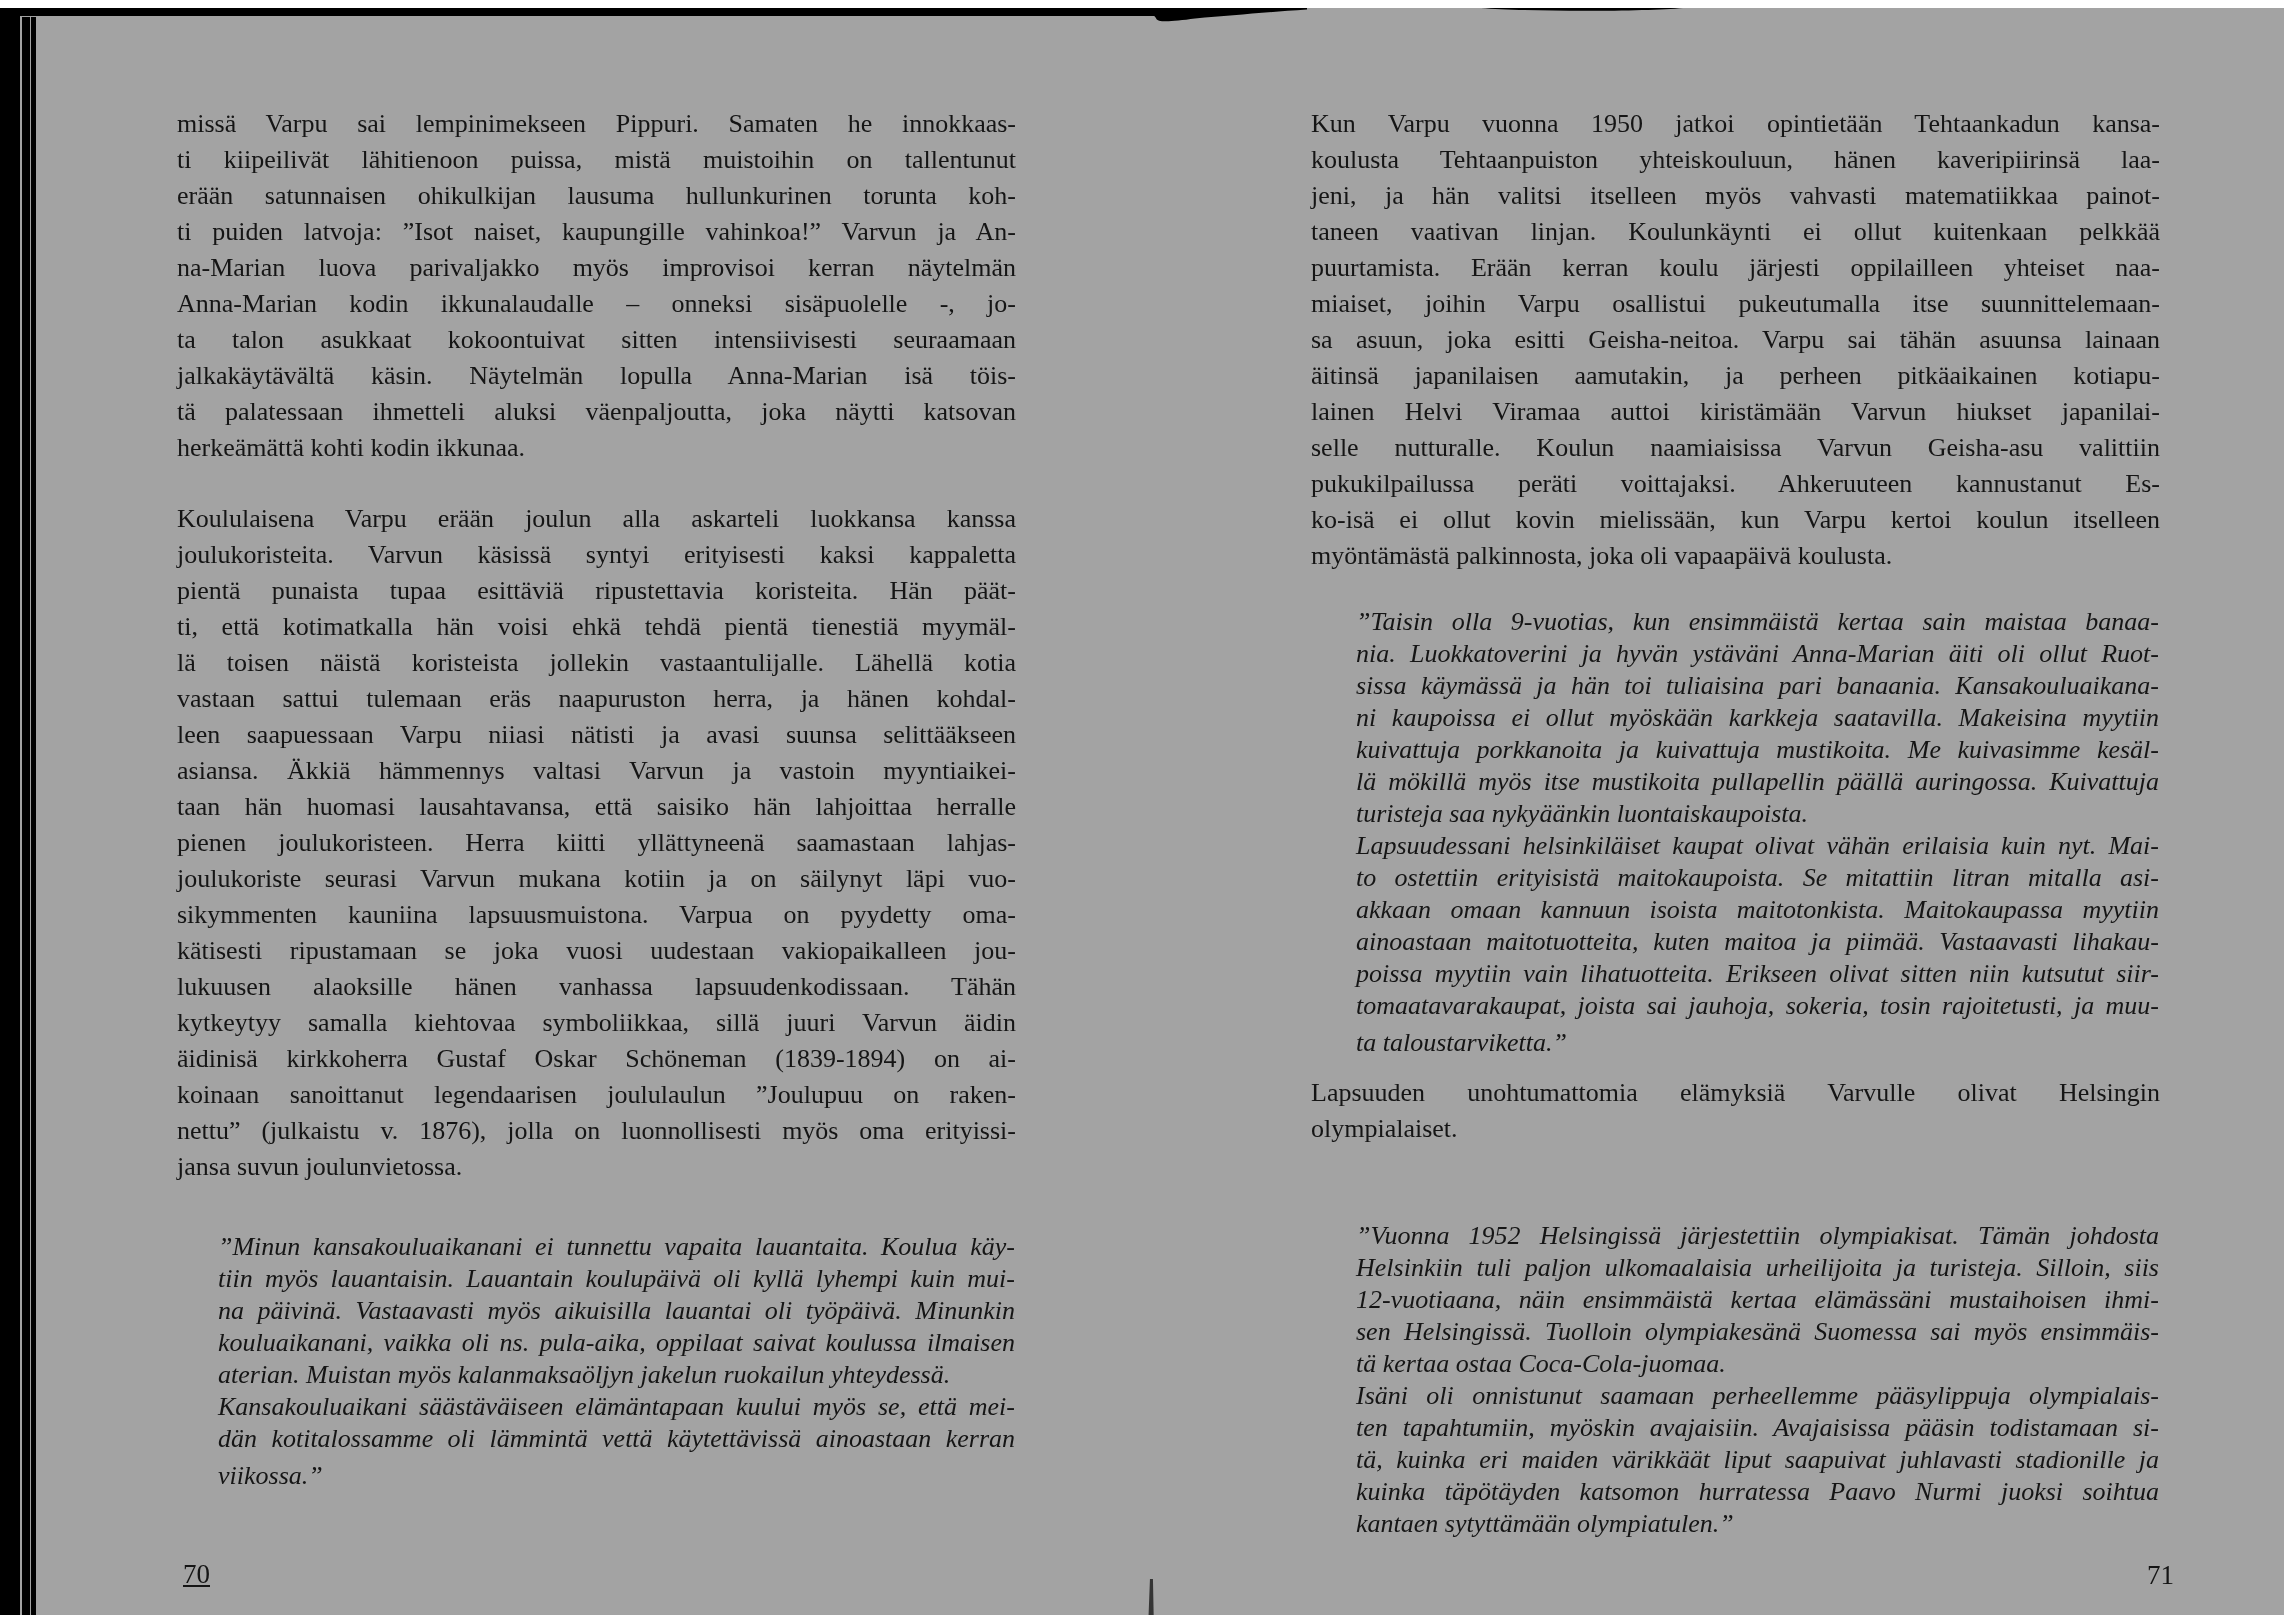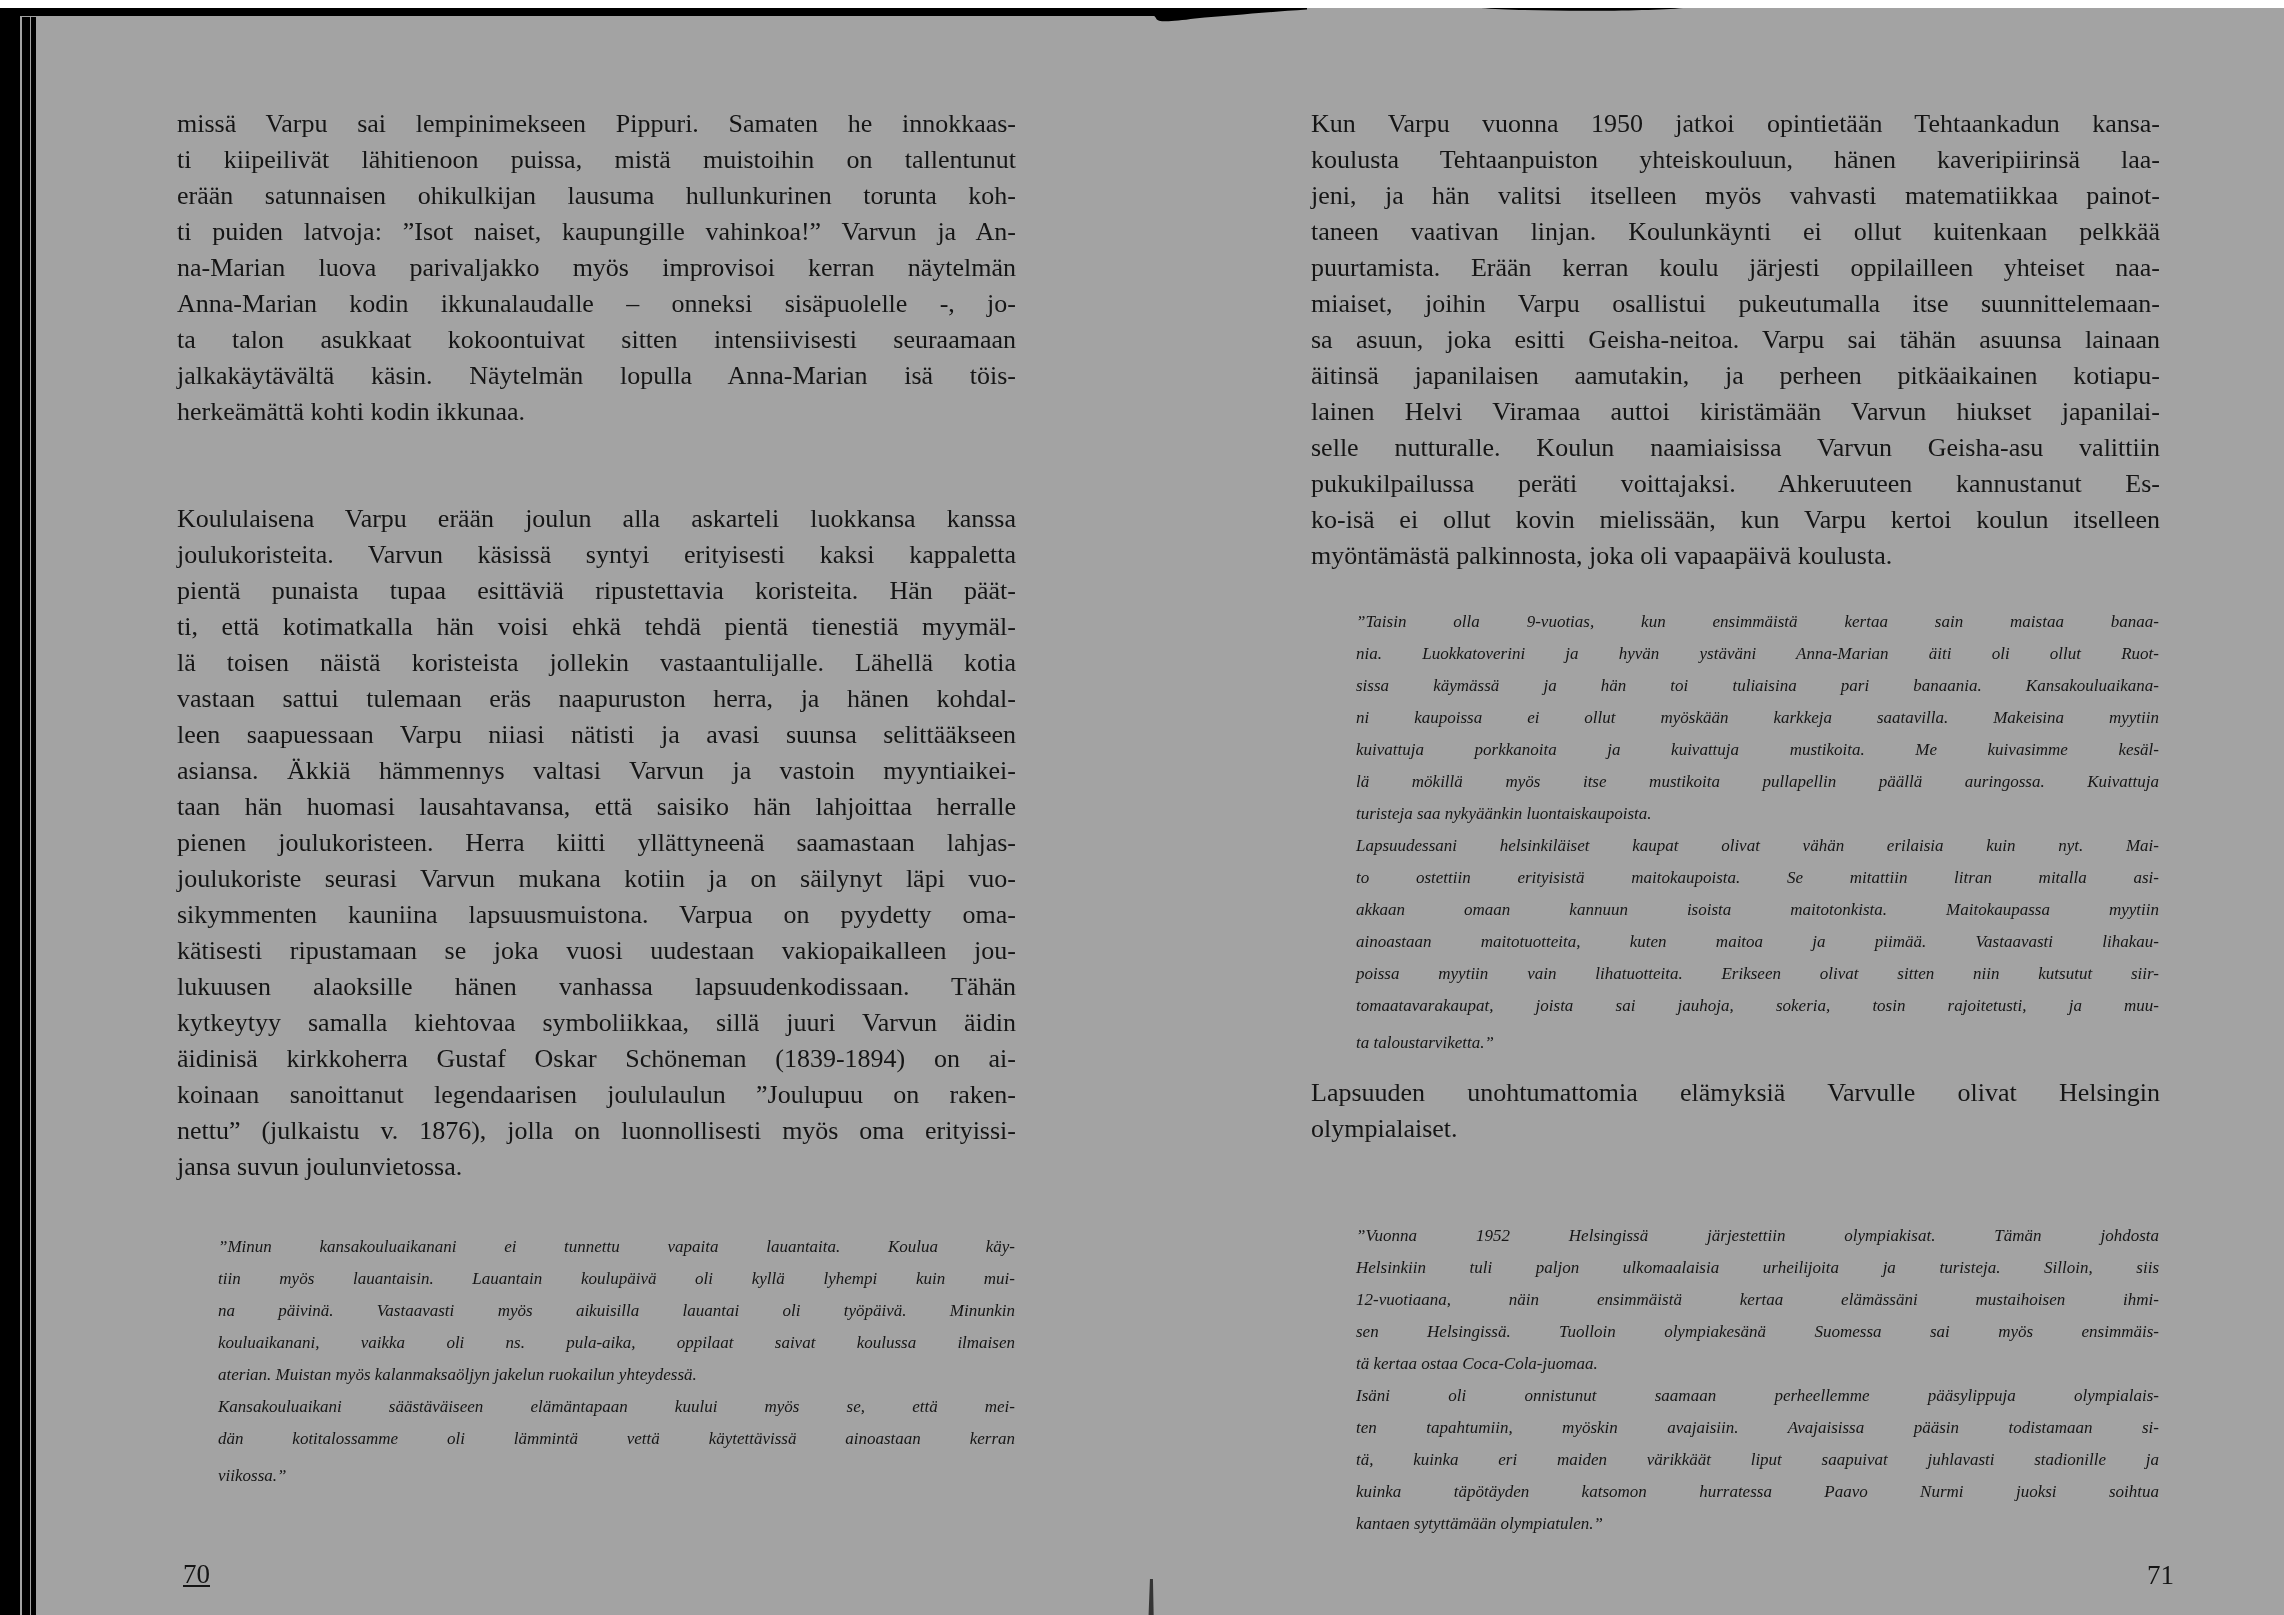--- a/index.html
+++ b/index.html
@@ -10,21 +10,21 @@
   .edge-left-strip { position: absolute; top: 9px; height: 1607px; background: #000; }
   .edge-top { position: absolute; left: 0; top: 0; height: 7.5px; background: #000; }
   .gutter-curl { position: absolute; left: 1083px; top: 0; width: 224px; height: 15px; }
   .bottom-mark { position: absolute; left: 1141px; top: 1556px; width: 22.4px; height: 60px; }
 
   .block { position: absolute; }
   .line { display: block; white-space: nowrap; text-align: justify; text-align-last: justify; overflow: visible; }
   .line.last { text-align-last: left; }
 
   .body-text { font-size: 26px; line-height: 36px; }
-  .quote-text { font-size: 17px; line-height: 32px; font-style: italic; }
+  .quote-text { font-size: 26px; line-height: 32px; font-style: italic; }
 
   #left-p1 { left: 177px; top: 98px; width: 839px; }
   #left-p2 { left: 177px; top: 493px; width: 839px; }
   #left-q1 { left: 218px; top: 1223px; width: 797px; }
 
   #right-p1 { left: 1311px; top: 98px; width: 849px; }
   #right-q1 { left: 1356px; top: 598px; width: 803px; }
   #right-p2 { left: 1311px; top: 1067px; width: 849px; }
   #right-q2 { left: 1356px; top: 1212px; width: 803px; }
 
@@ -53,20 +53,21 @@
 
   <div class="block body-text" id="left-p1">
     <span class="line">missä Varpu sai lempinimekseen Pippuri. Samaten he innokkaas-</span>
     <span class="line">ti kiipeilivät lähitienoon puissa, mistä muistoihin on tallentunut</span>
     <span class="line">erään satunnaisen ohikulkijan lausuma hullunkurinen torunta koh-</span>
     <span class="line">ti puiden latvoja: ”Isot naiset, kaupungille vahinkoa!” Varvun ja An-</span>
     <span class="line">na-Marian luova parivaljakko myös improvisoi kerran näytelmän</span>
     <span class="line">Anna-Marian kodin ikkunalaudalle – onneksi sisäpuolelle -, jo-</span>
     <span class="line">ta talon asukkaat kokoontuivat sitten intensiivisesti seuraamaan</span>
     <span class="line">jalkakäytävältä käsin. Näytelmän lopulla Anna-Marian isä töis-</span>
+    <span class="line">tä palatessaan ihmetteli aluksi väenpaljoutta, joka näytti katsovan</span>
     <span class="line last">herkeämättä kohti kodin ikkunaa.</span>
   </div>
 
   <div class="block body-text" id="left-p2">
     <span class="line">Koululaisena Varpu erään joulun alla askarteli luokkansa kanssa</span>
     <span class="line">joulukoristeita. Varvun käsissä syntyi erityisesti kaksi kappaletta</span>
     <span class="line">pientä punaista tupaa esittäviä ripustettavia koristeita. Hän päät-</span>
     <span class="line">ti, että kotimatkalla hän voisi ehkä tehdä pientä tienestiä myymäl-</span>
     <span class="line">lä toisen näistä koristeista jollekin vastaantulijalle. Lähellä kotia</span>
     <span class="line">vastaan sattui tulemaan eräs naapuruston herra, ja hänen kohdal-</span>

